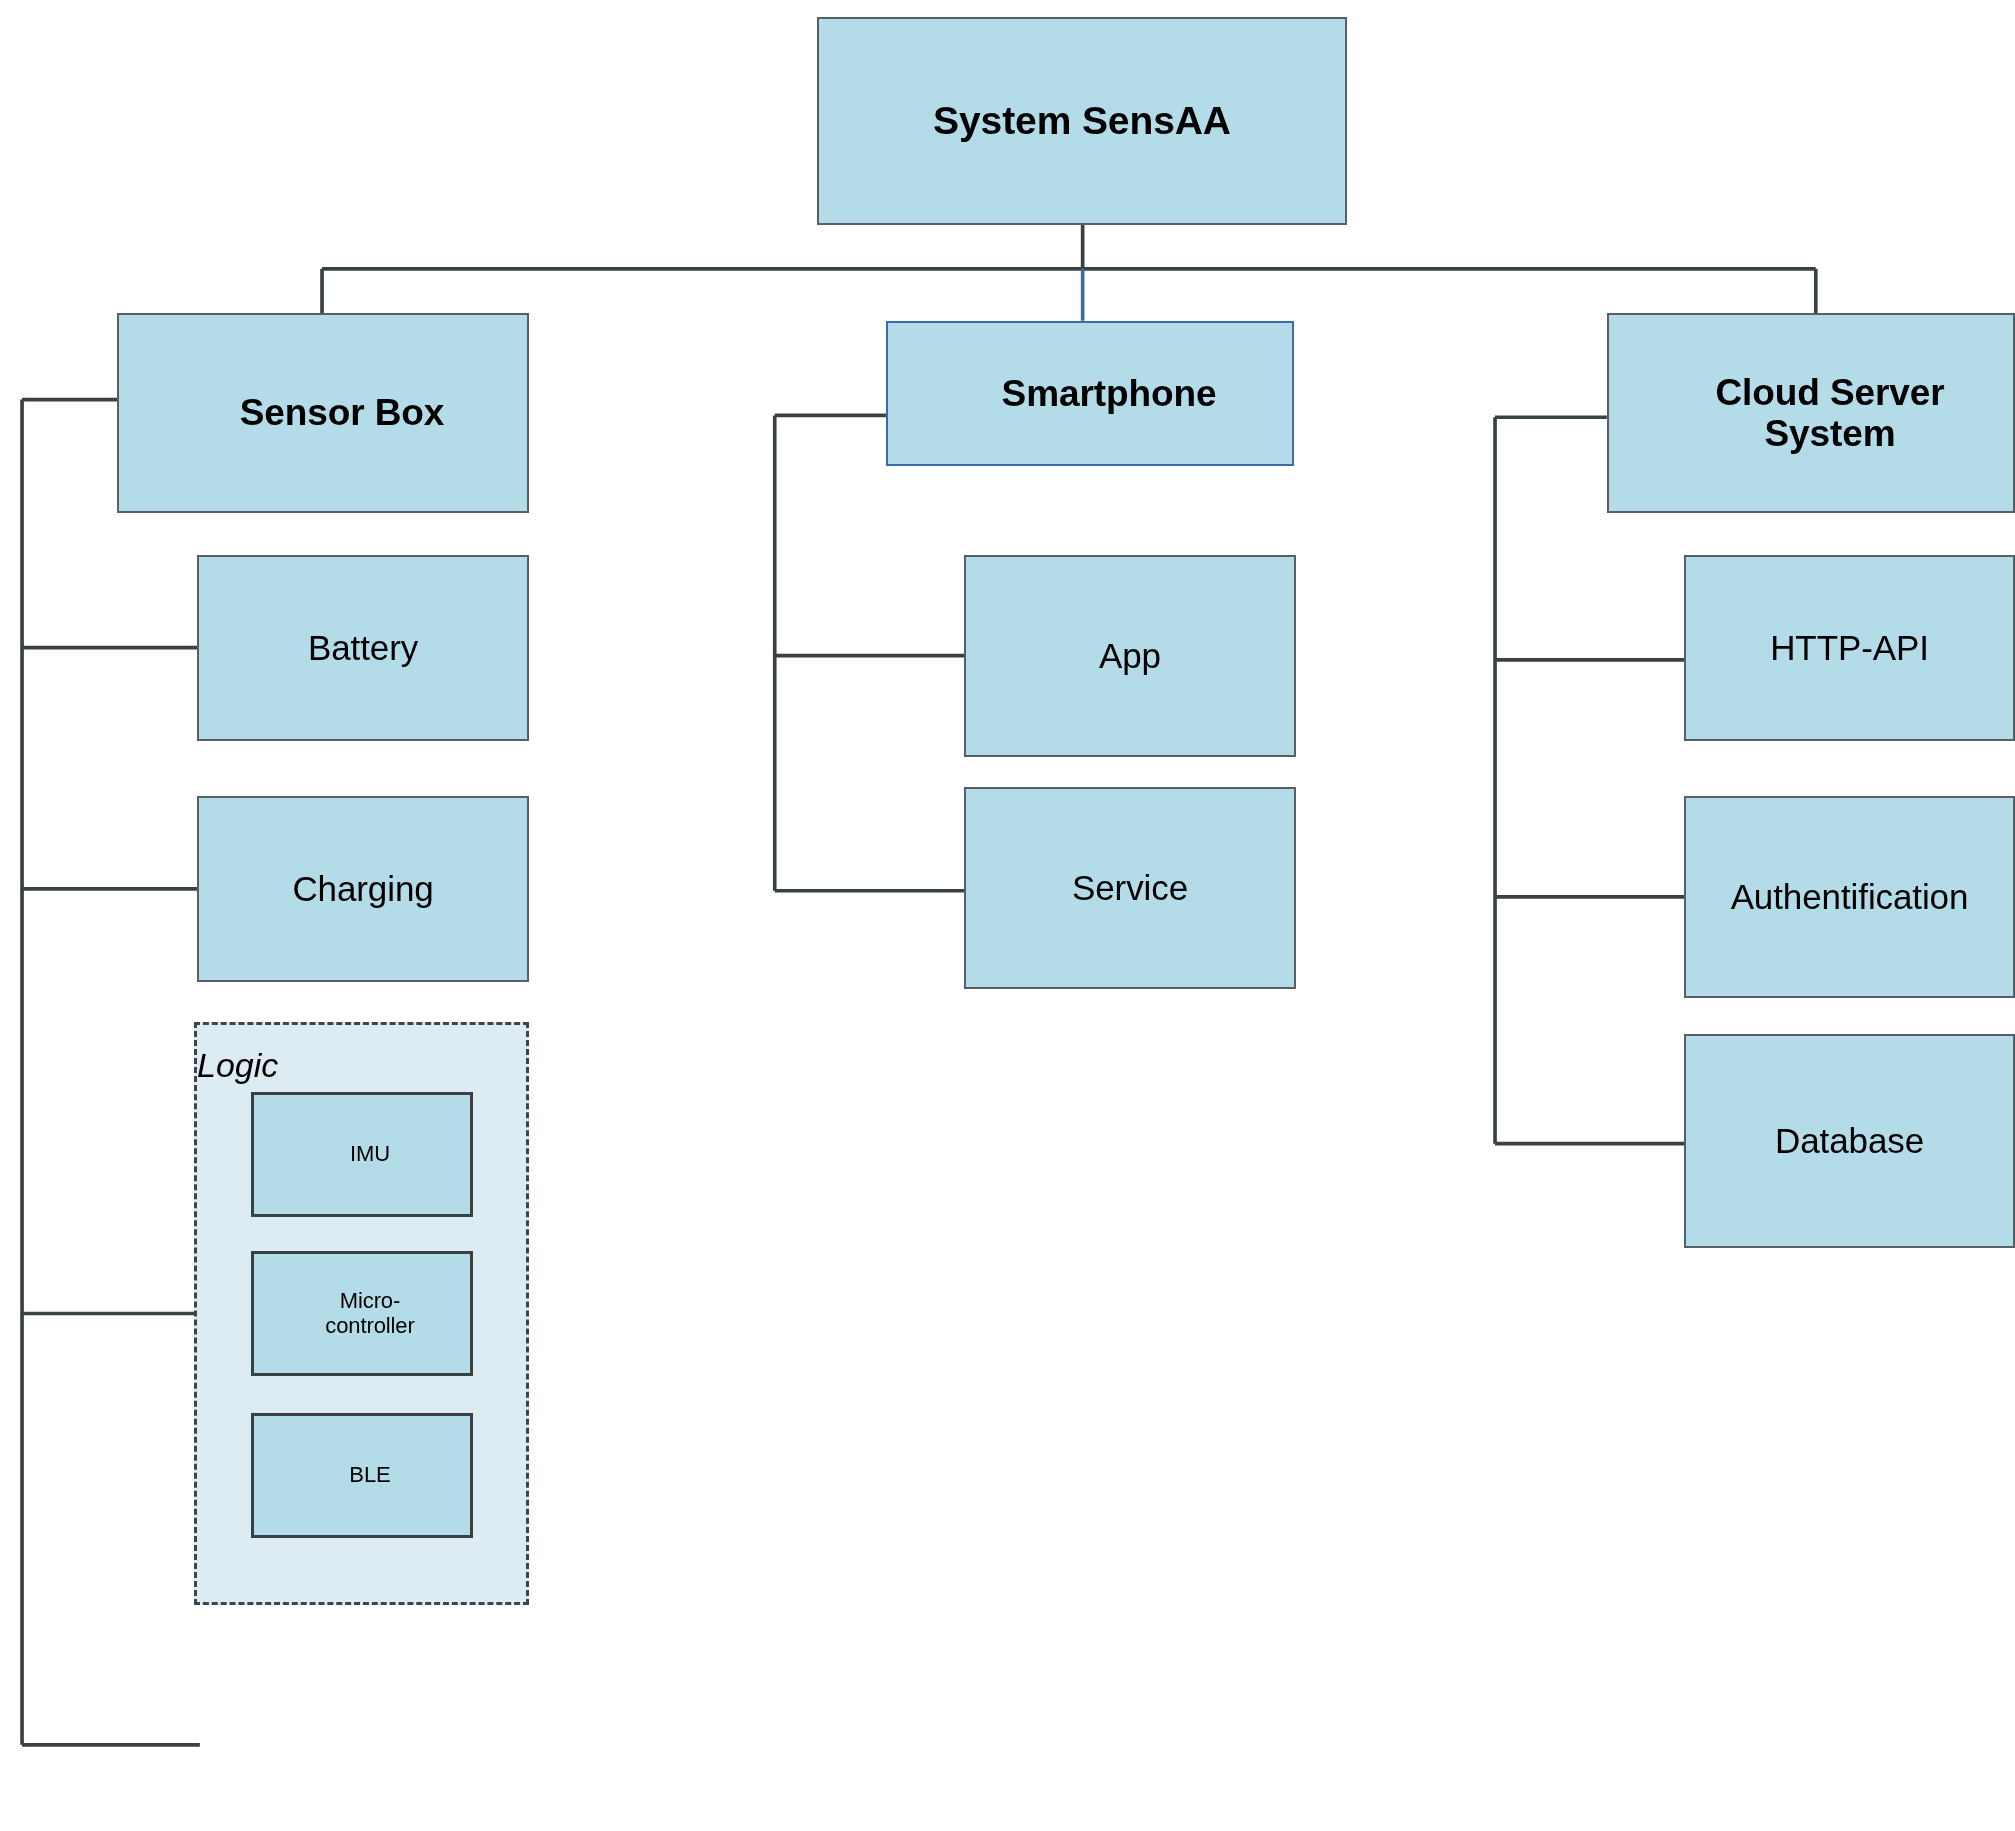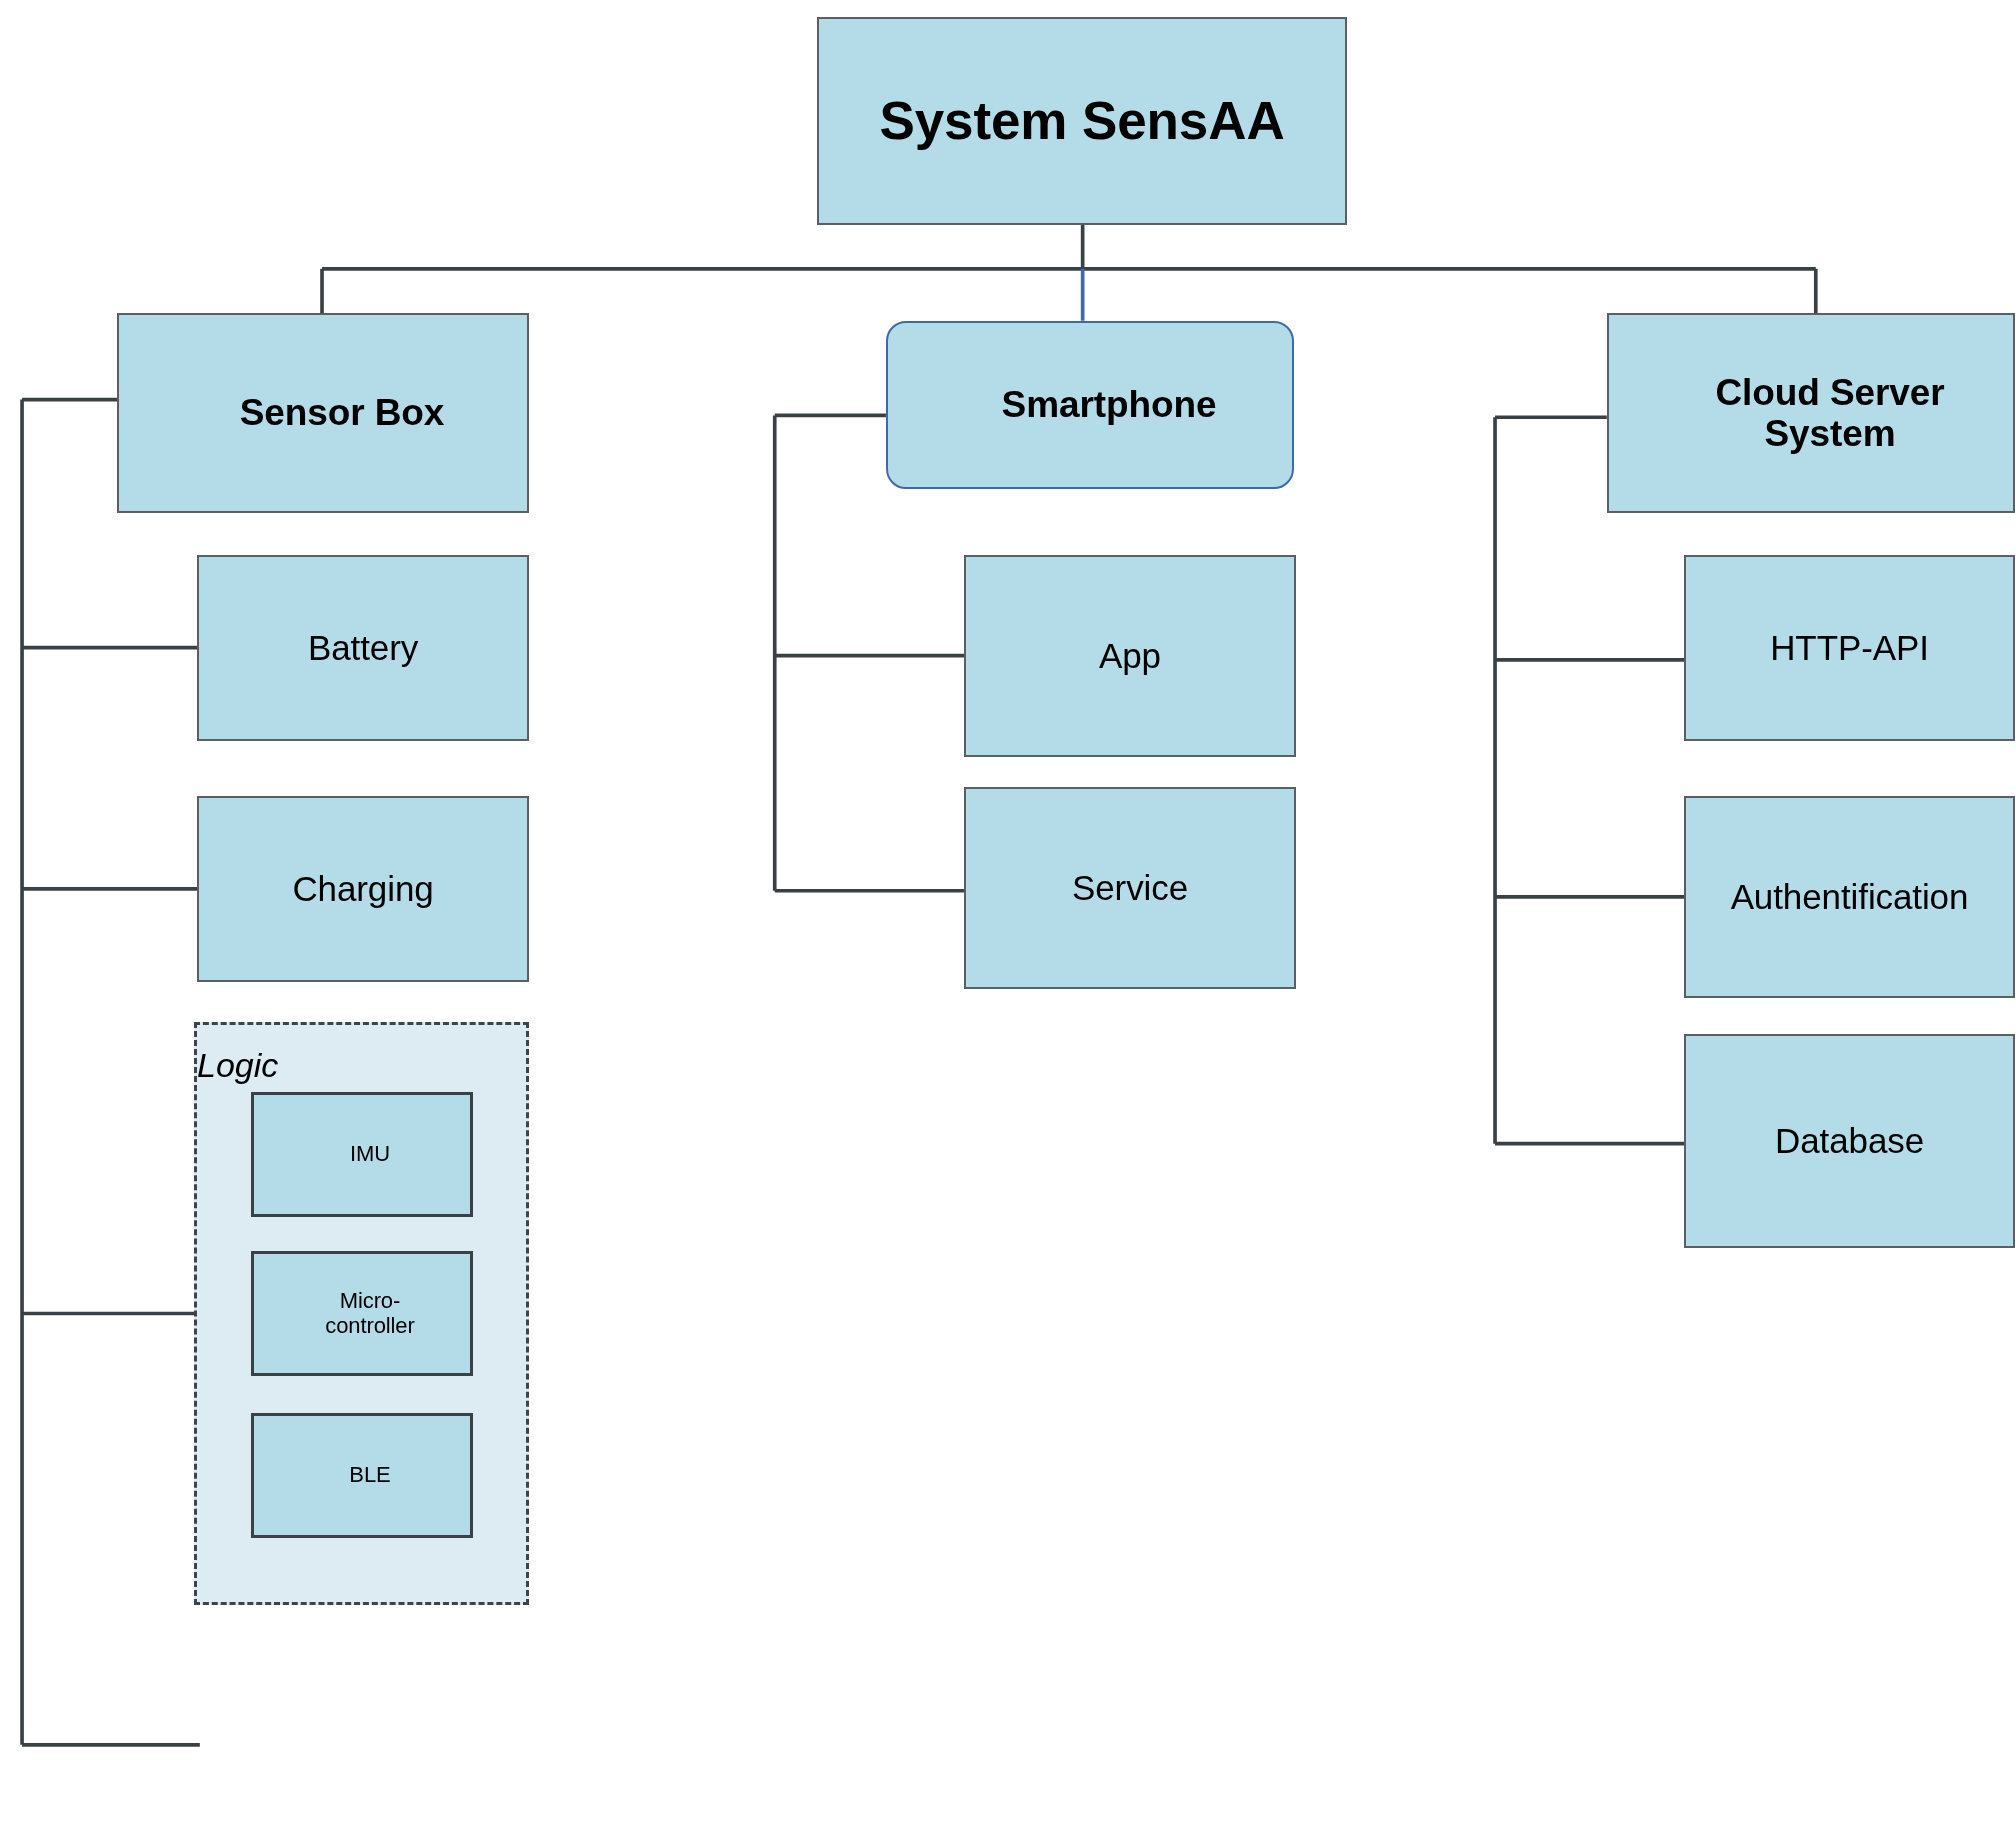--- a/index.html
+++ b/index.html
@@ -40,21 +40,21 @@
     color: #000000;
     line-height: 1.12;
     letter-spacing: -0.1px;
   }
   .node .node-label {
     display: block;
     padding: 0 6.1px;
     white-space: pre-line;
   }
   .node.root {
-    font-size: 53px;
+    font-size: 39px;
     font-weight: bold;
     text-align: right;
   }
   .node.level2 {
     font-size: 37px;
     font-weight: bold;
     padding-left: 38px;
   }
   .node.level2.accent {
     border-color: #3f6aa8;
@@ -128,21 +128,21 @@
   </svg>
 
   <div class="node root" style="left:817px; top:17px; width:530px; height:208px;">
     <span class="node-label">System SensAA</span>
   </div>
 
   <div class="node level2" style="left:117px; top:313px; width:412px; height:200px;">
     <span class="node-label">Sensor Box</span>
   </div>
 
-  <div class="node level2 accent" style="left:886px; top:321px; width:408px; height:168px;border-radius:20px;">
+  <div class="node level2 accent" style="left:886px; top:321px; width:408px; height:145px;">
     <span class="node-label">Smartphone</span>
   </div>
 
   <div class="node level2" style="left:1607px; top:313px; width:408px; height:200px;">
     <span class="node-label">Cloud Server System</span>
   </div>
 
   <div class="node leaf" style="left:197px; top:555px; width:332px; height:186px;">
     <span class="node-label">Battery</span>
   </div>

